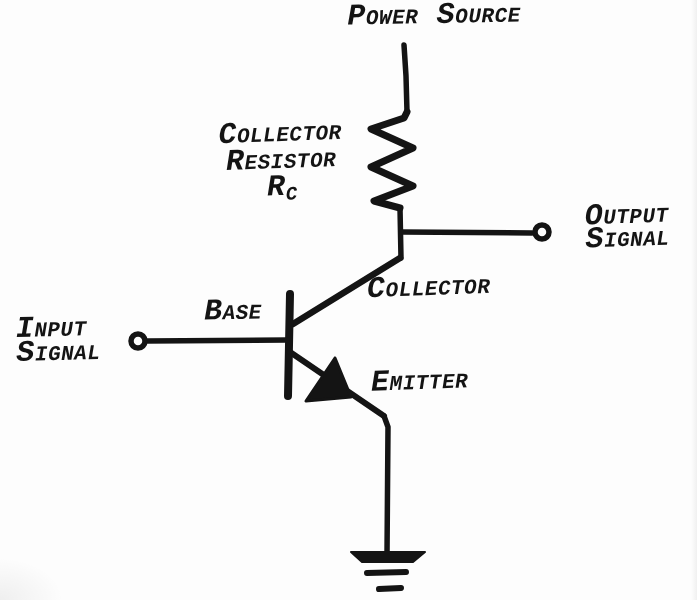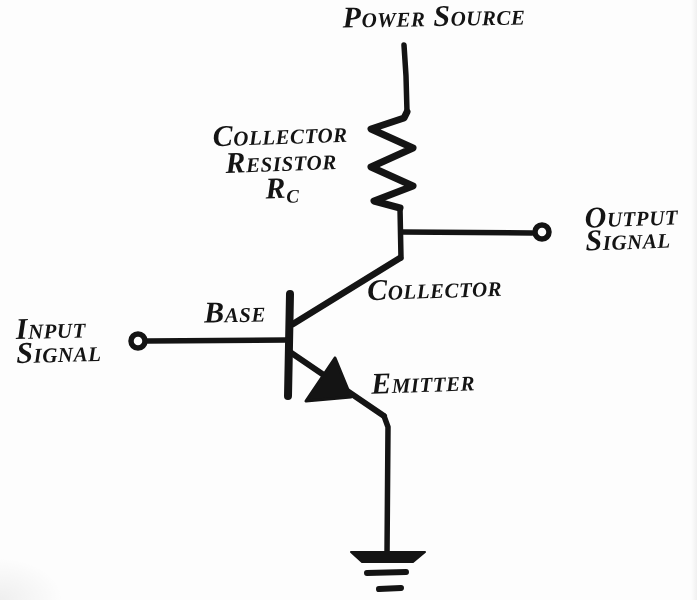--- a/index.html
+++ b/index.html
@@ -9,21 +9,21 @@
   * { box-sizing: border-box; }
   html, body {
     margin: 0; padding: 0;
     width: 697px; height: 600px;
     background: var(--background);
     overflow: hidden;
   }
   .stage {
     position: relative;
     width: 697px; height: 600px;
-    font-family: Liberation Serif, serif;
+    font-family: Liberation Mono, monospace;
     color: var(--ink);
     background:
       radial-gradient(90px 60px at 0% 100%, rgba(0,0,0,0.06), rgba(0,0,0,0) 70%),
       linear-gradient(to left, rgba(0,0,0,0.05), rgba(0,0,0,0) 6px),
       var(--background);
   }
   svg.circuit {
     position: absolute;
     left: 0; top: 0;
     width: 697px; height: 600px;

